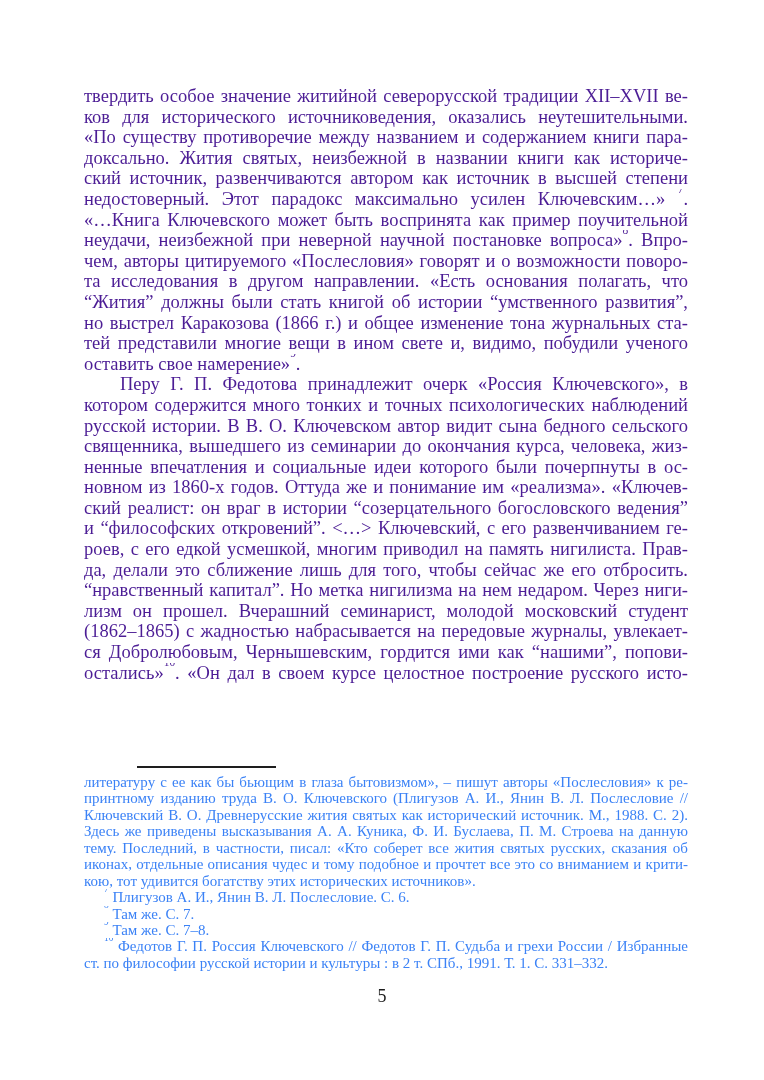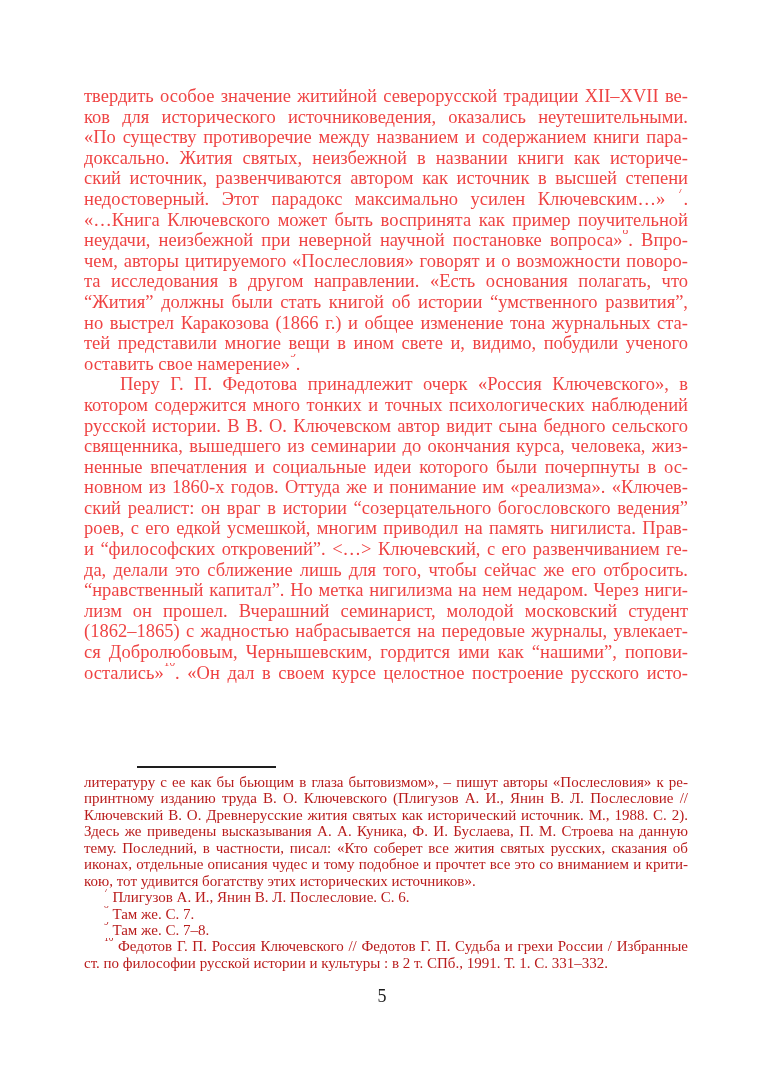--- a/index.html
+++ b/index.html
@@ -20,30 +20,30 @@
     background: #ffffff;
     color: #1c1c1c;
   }
   .main-text {
     position: absolute;
     left: 84px;
     top: 86px;
     width: 604px;
     font-size: 18.5px;
     line-height: 20.6px;
-    color: #ef4444;
+    color: #4c1d95;
   }
   .footnotes {
     position: absolute;
     left: 84px;
     top: 774px;
     width: 604px;
     font-size: 15px;
     line-height: 16.45px;
-    color: #b91c1c;
+    color: #3b82f6;
   }
   .line {
     text-align: justify;
     text-align-last: justify;
     overflow: hidden;
     white-space: normal;
   }
   .main-text .line { height: 20.6px; }
   .footnotes .line { height: 16.45px; }
   .line.endline { text-align-last: left; }
@@ -92,22 +92,22 @@
       <div class="line"><span>но выстрел Каракозова (1866 г.) и общее изменение тона журнальных ста-</span></div>
       <div class="line"><span>тей представили многие вещи в ином свете и, видимо, побудили ученого</span></div>
       <div class="line endline"><span>оставить свое намерение»</span><sup class="fnref">9</sup><span>.</span></div>
       <div class="line ind-main"><span>Перу Г. П. Федотова принадлежит очерк «Россия Ключевского», в</span></div>
       <div class="line"><span>котором содержится много тонких и точных психологических наблюдений</span></div>
       <div class="line"><span>русской истории. В В. О. Ключевском автор видит сына бедного сельского</span></div>
       <div class="line"><span>священника, вышедшего из семинарии до окончания курса, человека, жиз-</span></div>
       <div class="line"><span>ненные впечатления и социальные идеи которого были почерпнуты в ос-</span></div>
       <div class="line"><span>новном из 1860-х годов. Оттуда же и понимание им «реализма». «Ключев-</span></div>
       <div class="line"><span>ский реалист: он враг в истории “созерцательного богословского ведения”</span></div>
+      <div class="line"><span>и “философских откровений”. &lt;…&gt; Ключевский, с его развенчиванием ге-</span></div>
       <div class="line"><span>роев, с его едкой усмешкой, многим приводил на память нигилиста. Прав-</span></div>
-      <div class="line"><span>и “философских откровений”. &lt;…&gt; Ключевский, с его развенчиванием ге-</span></div>
       <div class="line"><span>да, делали это сближение лишь для того, чтобы сейчас же его отбросить.</span></div>
       <div class="line"><span>“нравственный капитал”. Но метка нигилизма на нем недаром. Через ниги-</span></div>
       <div class="line"><span>лизм он прошел. Вчерашний семинарист, молодой московский студент</span></div>
       <div class="line"><span>(1862–1865) с жадностью набрасывается на передовые журналы, увлекает-</span></div>
       <div class="line"><span>ся Добролюбовым, Чернышевским, гордится ими как “нашими”, попови-</span></div>
       <div class="line"><span>остались»</span><sup class="fnref">10</sup><span>. «Он дал в своем курсе целостное построение русского исто-</span></div>
     </div>
   <div class="fn-separator"></div>
   <div class="footnotes" id="footnotes">
       <div class="line"><span>литературу с ее как бы бьющим в глаза бытовизмом», – пишут авторы «Послесловия» к ре-</span></div>

